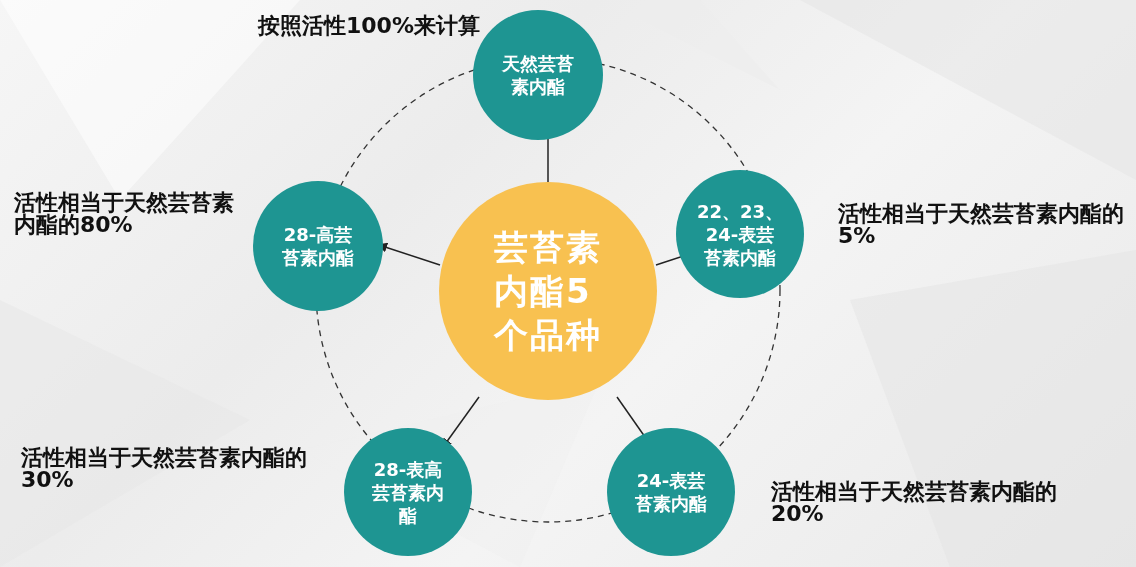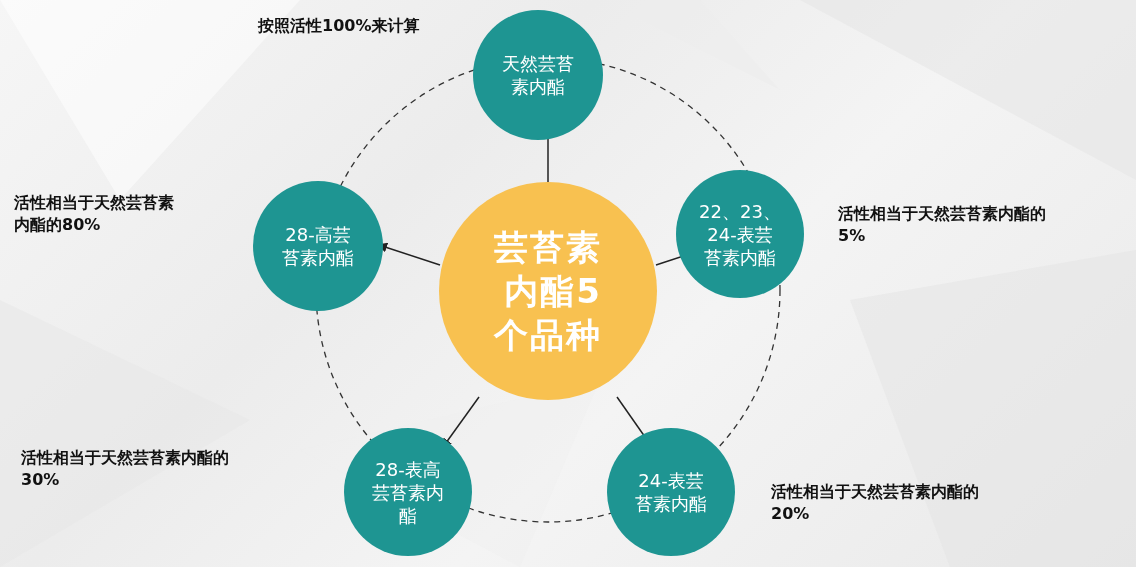--- a/index.html
+++ b/index.html
@@ -6,31 +6,31 @@
   body {
     width:1136px; height:567px; position:relative; overflow:hidden;
     font-family:"DejaVu Sans", "Liberation Sans", sans-serif;
     background: linear-gradient(135deg, #f6f6f6 0%, #ececec 35%, #f4f4f4 60%, #e9e9e9 100%);
   }
   .bg-poly { position:absolute; inset:0; }
   .diagram-svg { position:absolute; left:0; top:0; }
   .node {
     position:absolute; border-radius:50%; background:#1e9592;
     display:flex; align-items:center; justify-content:center; text-align:center;
-    color:#fff; font-weight:normal; font-size:18px; line-height:23px;
+    color:#fff; font-weight:bold; font-size:18px; line-height:23px;
     white-space:pre-line; box-sizing:border-box; padding:0 10px;
   }
   .center-node {
     position:absolute; border-radius:50%; background:#f8c150;
-    display:flex; align-items:center; justify-content:center; text-align:right;
+    display:flex; align-items:center; justify-content:center; text-align:left;
     color:#fff; font-weight:bold; font-size:34px; line-height:44px;
     white-space:pre-line; letter-spacing:2px;
   }
   .note {
-    position:absolute; font-weight:bold; font-size:16px; line-height:22px;
+    position:absolute; font-weight:bold; font-size:22px; line-height:22px;
     color:#111; white-space:pre-line;
   }
 </style>
 </head>
 <body>
 
 <svg class="bg-poly" width="1136" height="567">
   <polygon points="0,0 300,0 120,200" fill="#ffffff" opacity="0.5"></polygon>
   <polygon points="800,0 1136,0 1136,180" fill="#e6e6e6" opacity="0.6"></polygon>
   <polygon points="0,300 250,420 0,567" fill="#e8e8e8" opacity="0.6"></polygon>

